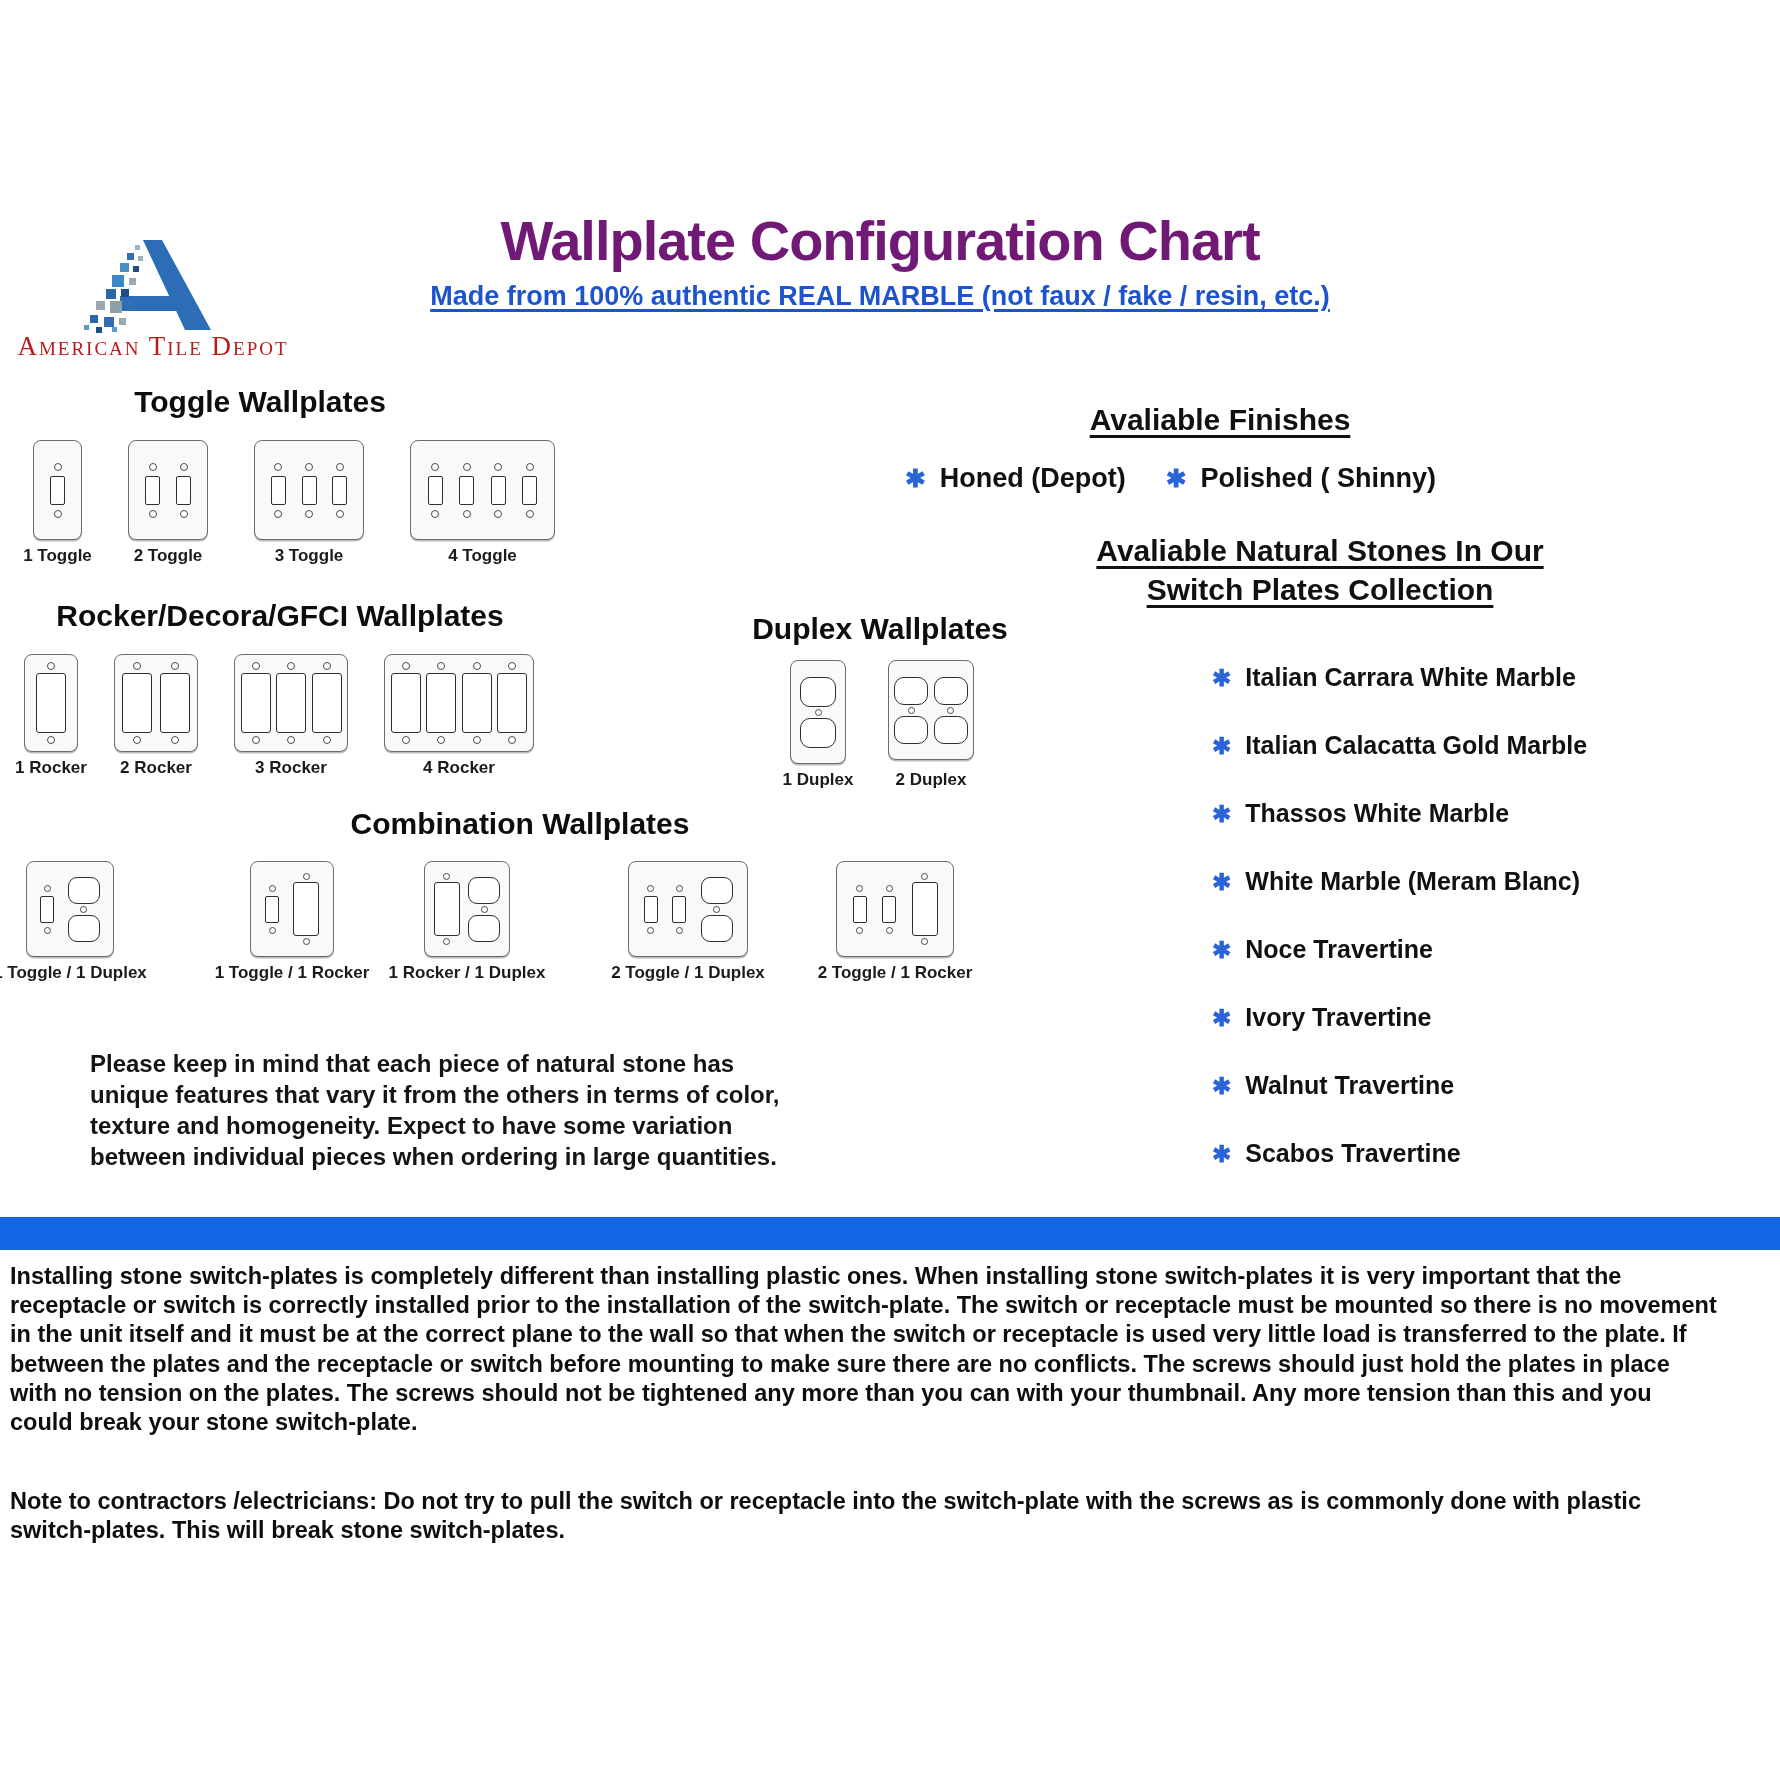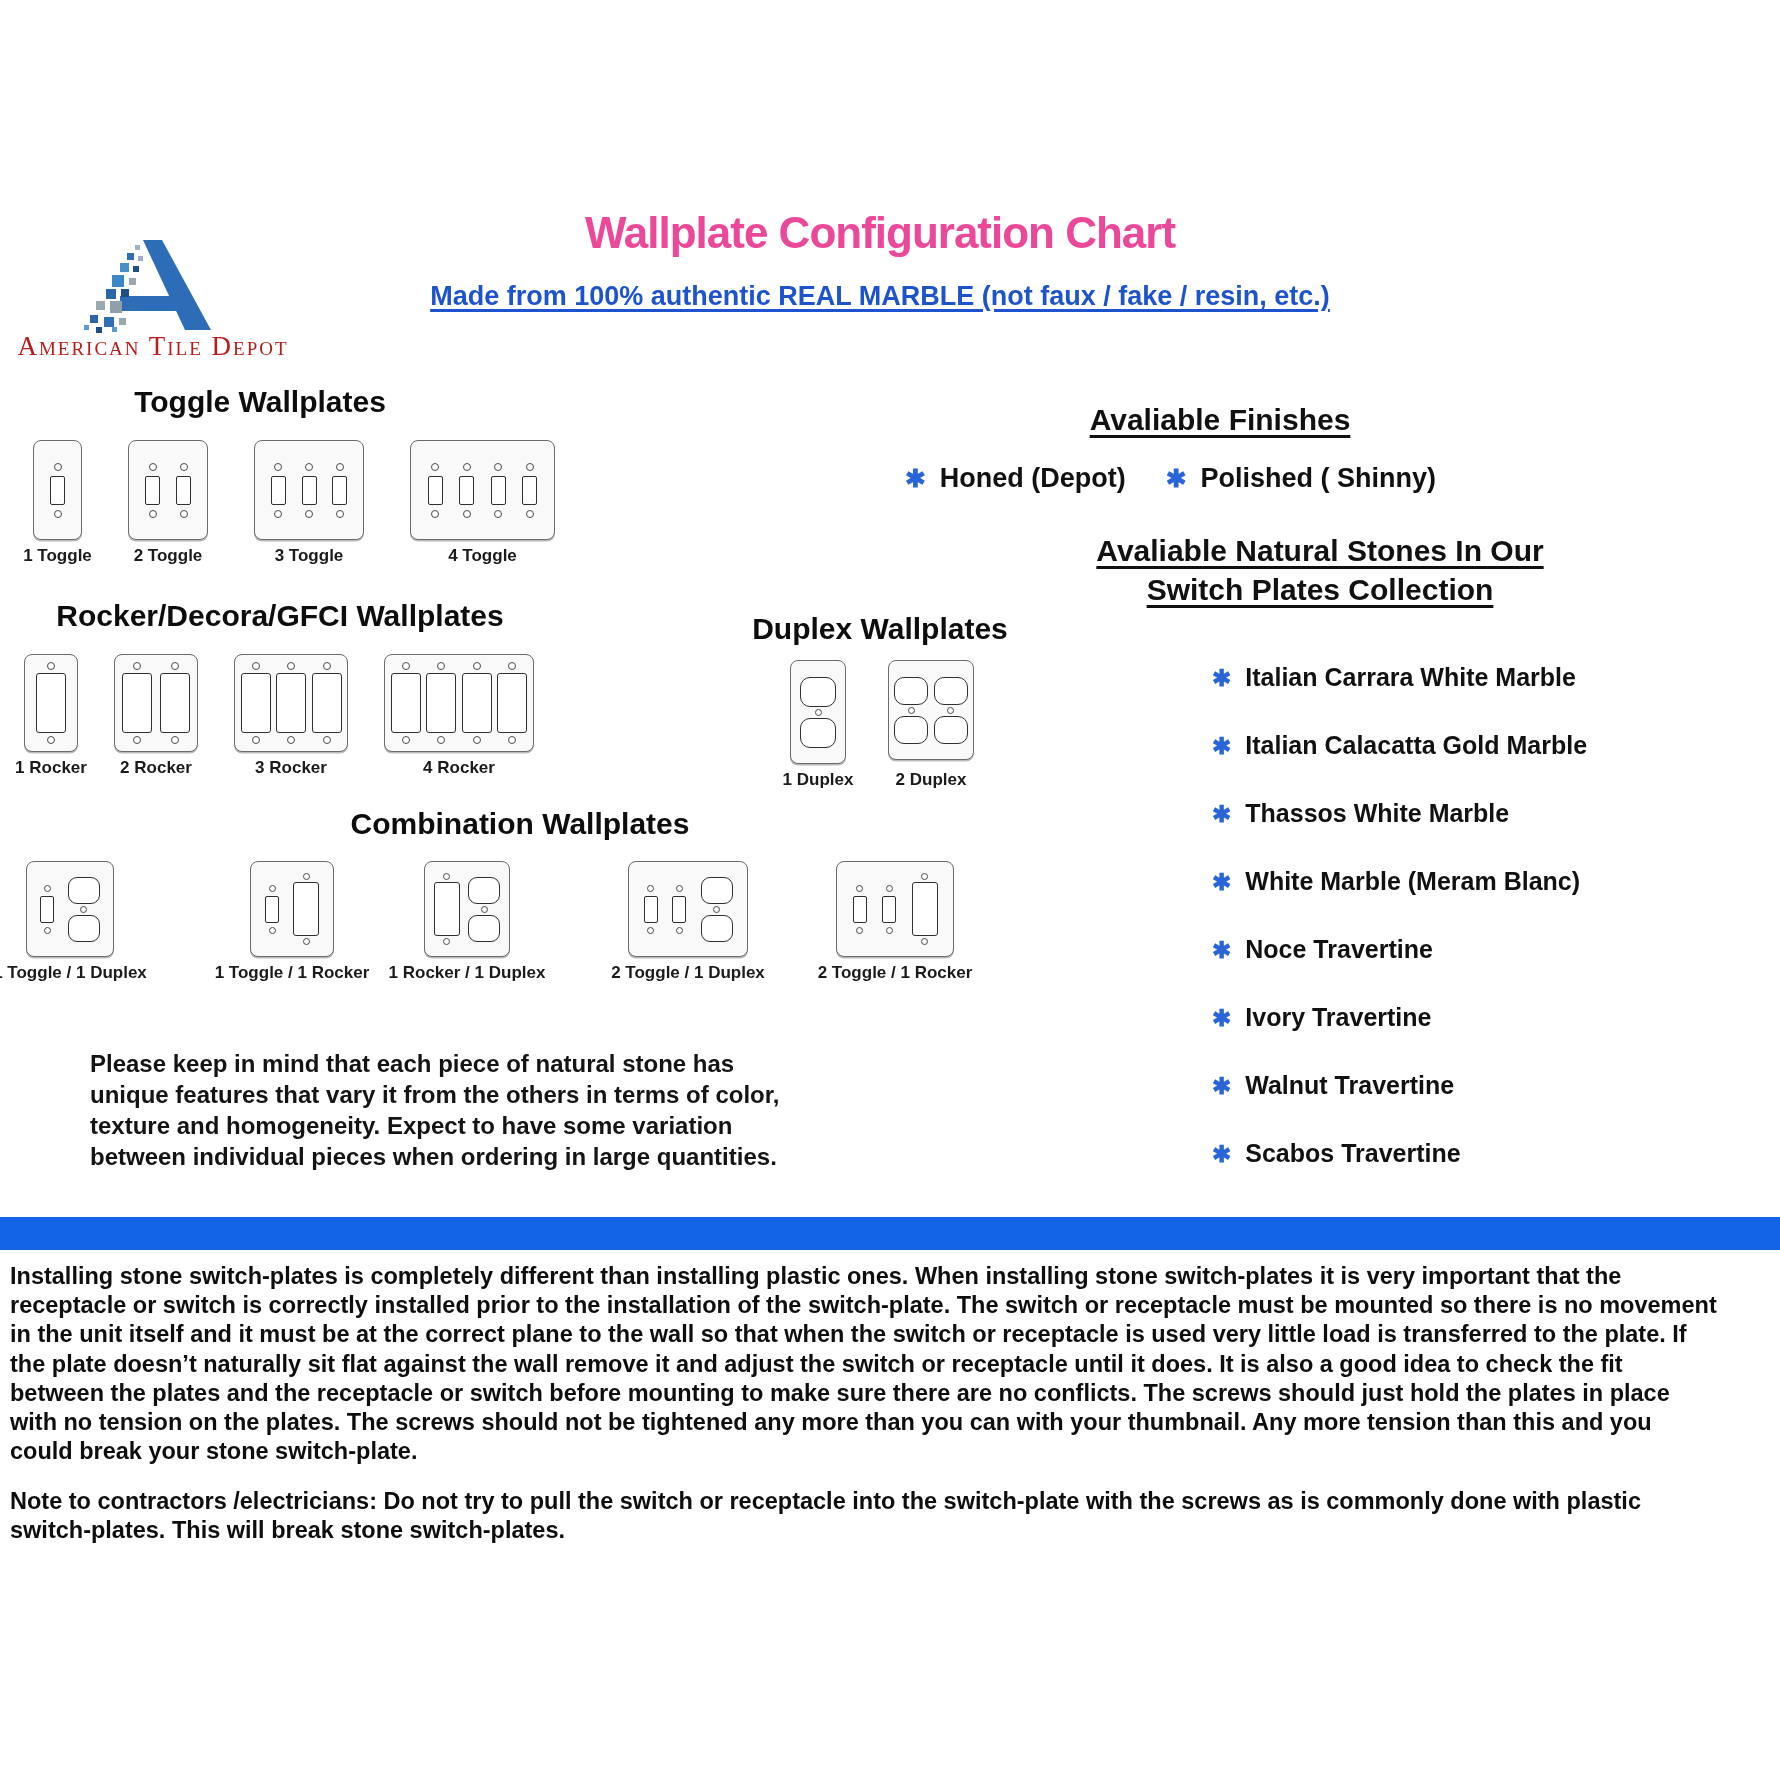--- a/index.html
+++ b/index.html
@@ -10,21 +10,21 @@
   .abs { position:absolute; }
 
   
   #logo-caption {
     left:8px; top:331px; width:290px; text-align:center;
     font-family:"Liberation Serif", serif; font-variant:small-caps;
     font-size:27px; letter-spacing:2px; color:#b91c1c; font-weight:500;
   }
   #page-title {
     left:330px; top:208px; width:1100px; text-align:center;
-    font-size:44px; font-weight:bold; letter-spacing:-1px; color:#ec4899;
+    font-size:56px; font-weight:bold; letter-spacing:-1px; color:#701a75;
   }
   #page-subtitle {
     left:330px; top:281px; width:1100px; text-align:center;
     font-size:27px; font-weight:bold; color:#1d53cc;
     text-decoration:underline; text-decoration-thickness:2.5px; text-underline-offset:4px;
   }
 
   
   .sec-head { font-size:30px; font-weight:bold; color:#0d0d0d; text-align:center; white-space:nowrap; }
   #head-toggle { left:40px;  top:385px; width:440px; }
@@ -425,21 +425,20 @@
       <div class="star-item"><span class="star">✱</span><span>Ivory Travertine</span></div>
       <div class="star-item"><span class="star">✱</span><span>Walnut Travertine</span></div>
       <div class="star-item"><span class="star">✱</span><span>Scabos Travertine</span></div>
     </div>
 
   <div class="abs" id="blue-bar"></div>
   <div class="abs footer-para" id="footer-p1">
       <div class="text-line">Installing stone switch-plates is completely different than installing plastic ones. When installing stone switch-plates it is very important that the</div>
       <div class="text-line">receptacle or switch is correctly installed prior to the installation of the switch-plate. The switch or receptacle must be mounted so there is no movement</div>
       <div class="text-line">in the unit itself and it must be at the correct plane to the wall so that when the switch or receptacle is used very little load is transferred to the plate. If</div>
-      <div class="text-line">the plate doesn’t naturally sit flat against the wall remove it and adjust the switch or receptacle until it does. It is also a good idea to check the fit</div>
       <div class="text-line">between the plates and the receptacle or switch before mounting to make sure there are no conflicts. The screws should just hold the plates in place</div>
       <div class="text-line">with no tension on the plates. The screws should not be tightened any more than you can with your thumbnail. Any more tension than this and you</div>
       <div class="text-line">could break your stone switch-plate.</div>
     </div>
   <div class="abs footer-para" id="footer-p2">
       <div class="text-line">Note to contractors /electricians: Do not try to pull the switch or receptacle into the switch-plate with the screws as is commonly done with plastic</div>
       <div class="text-line">switch-plates. This will break stone switch-plates.</div>
     </div>
 
 </div>

